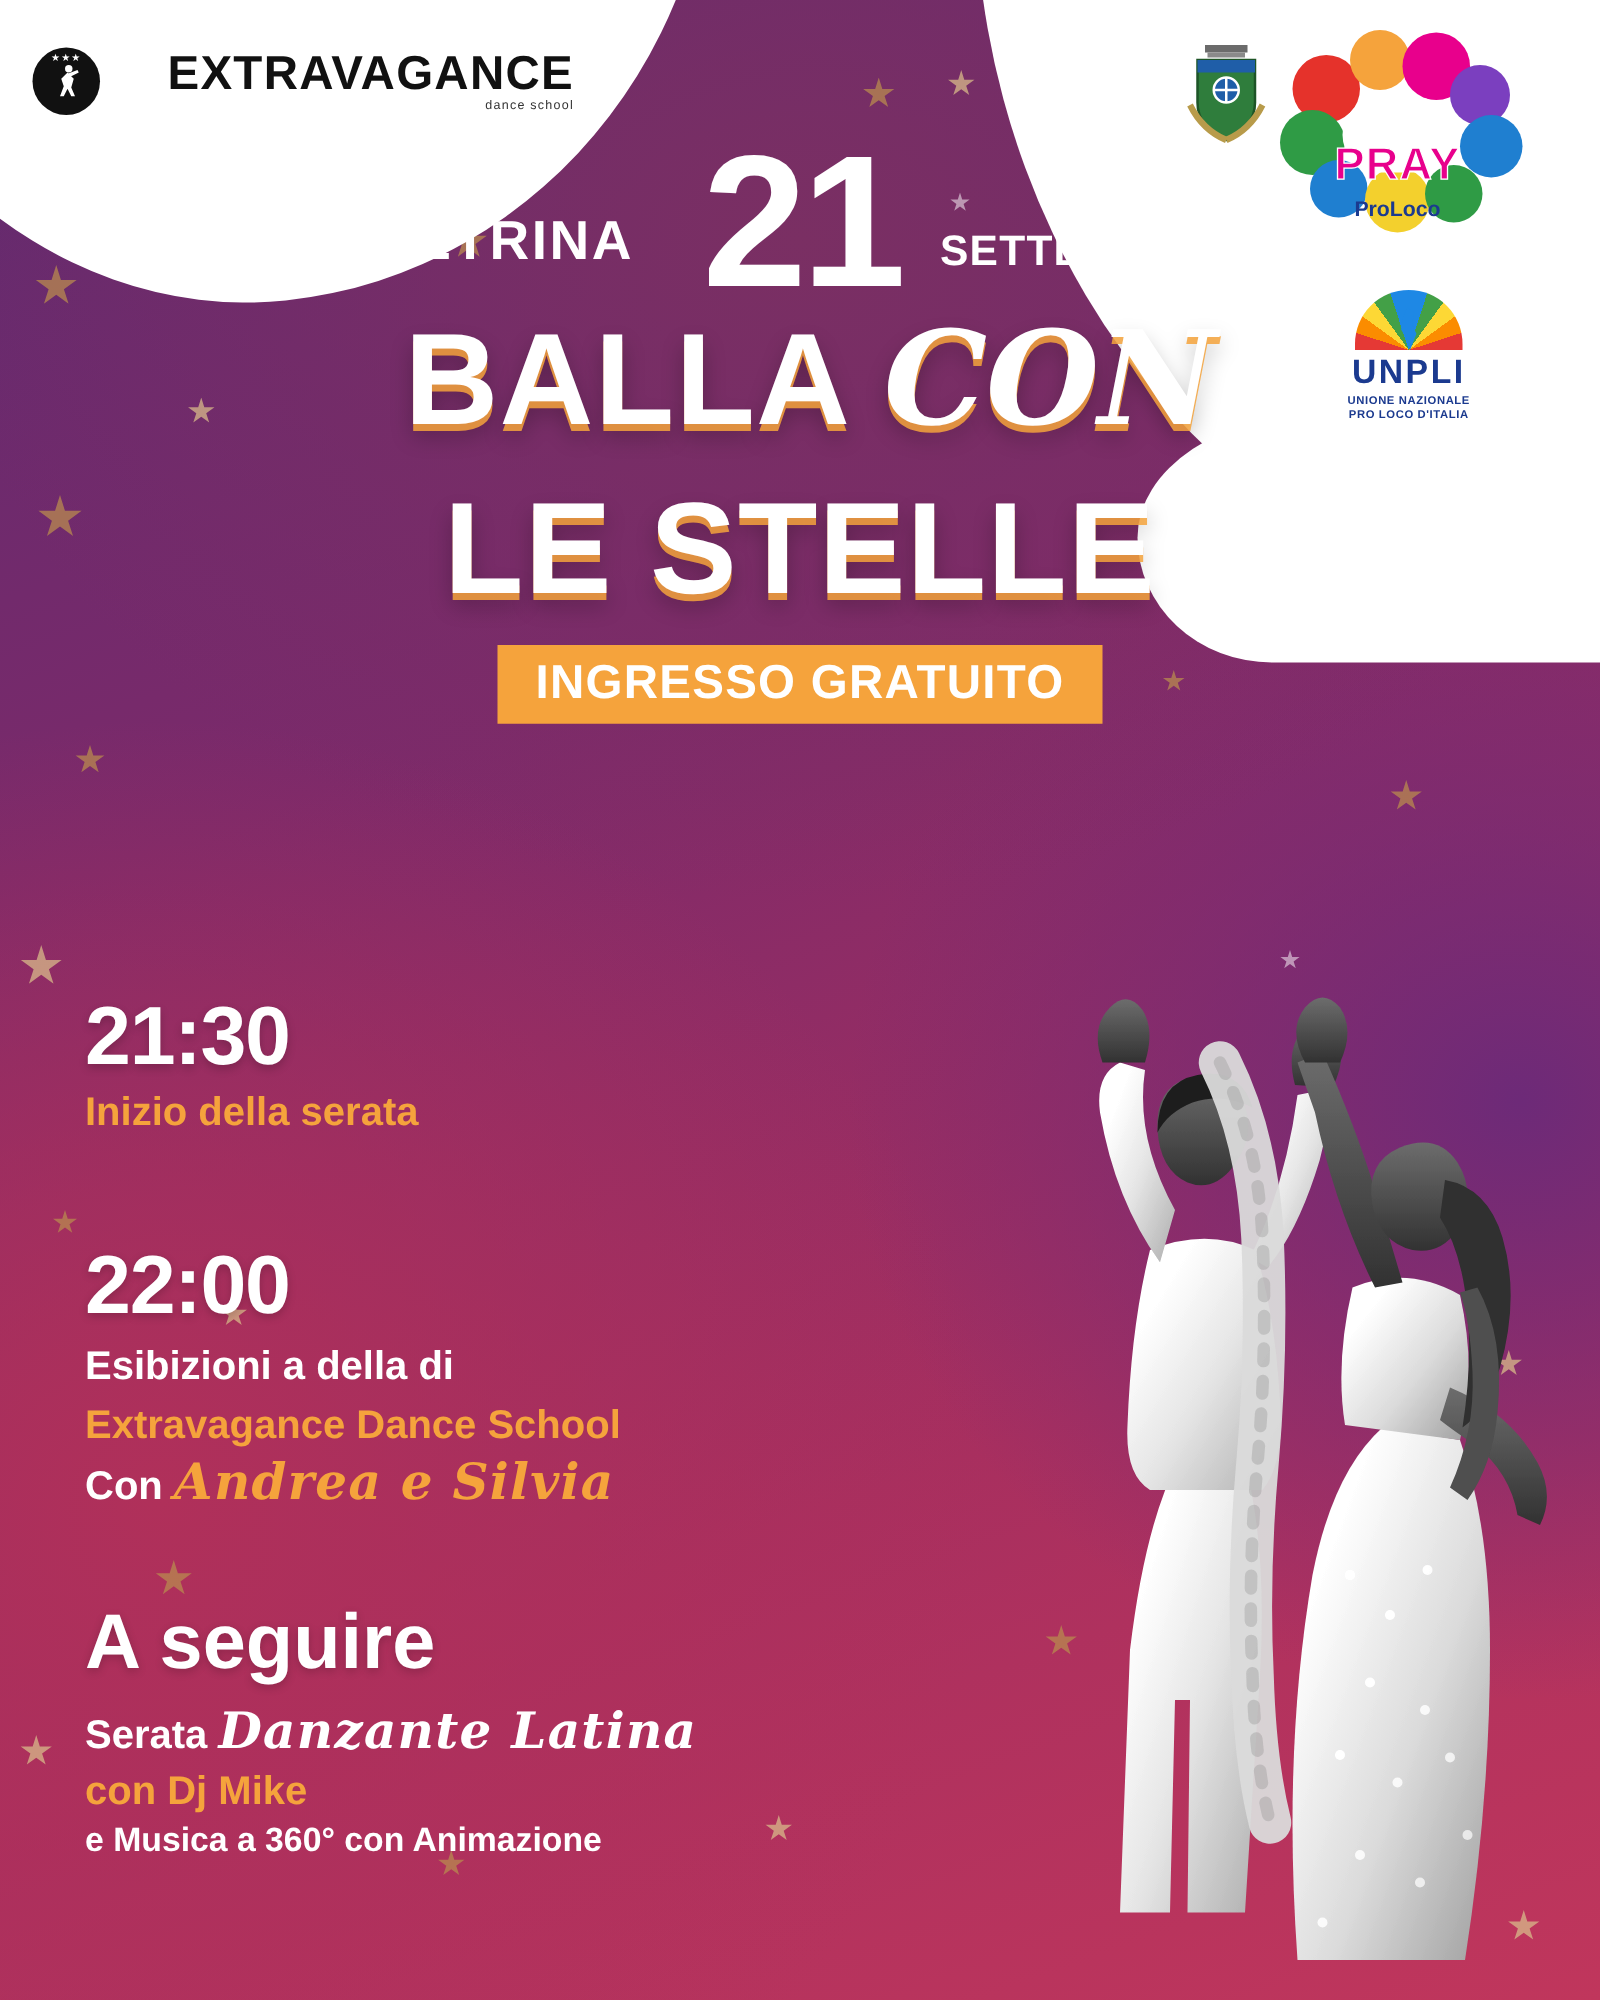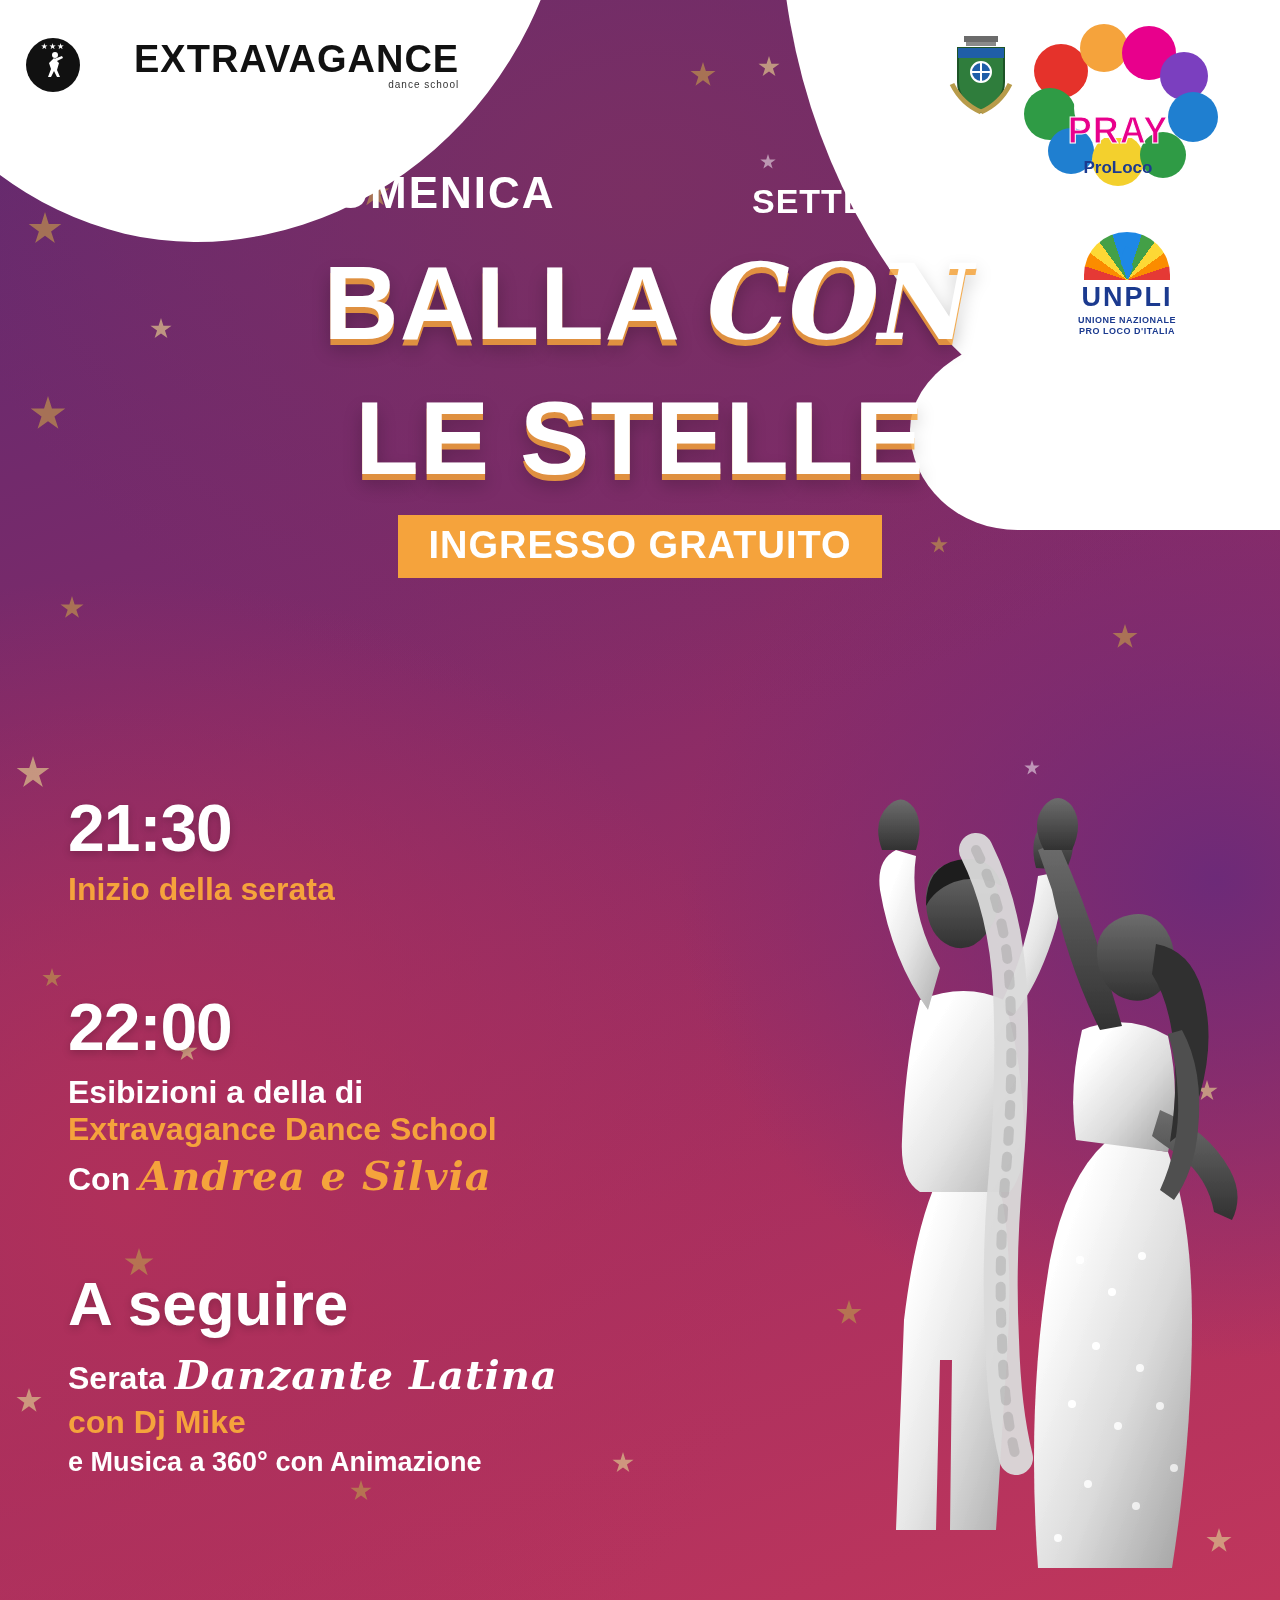--- a/index.html
+++ b/index.html
@@ -189,21 +189,21 @@
   }
   .sub-orange {
     color: #f5a33c; font-size: 32px; font-weight: bold;
     margin-top: 10px;
   }
   .blk2 { margin-top: 86px; }
   .line-white {
     color: #fff; font-size: 32px; font-weight: bold; margin-top: 14px;
   }
   .line-orange {
-    color: #f5a33c; font-size: 32px; font-weight: bold; margin-top: 0;
+    color: #f5a33c; font-size: 32px; font-weight: bold; margin-top: 10px;
   }
   .with-line { margin-top: 4px; font-size: 32px; font-weight: bold; color: #fff; }
   .with-line .names {
     color: #f5a33c;
     font-family: "DejaVu Serif", serif;
     font-style: italic; font-size: 40px; letter-spacing: 1px;
   }
   .blk3 { margin-top: 74px; }
   .aseguire {
     color: #fff; font-size: 62px; font-weight: bold; line-height: 1;
@@ -305,21 +305,22 @@
 
   <div class="logo-unpli">
     <div class="arc"></div>
     <div class="name">UNPLI</div>
     <div class="tag" style="white-space:pre-line;">UNIONE NAZIONALE
 PRO LOCO D'ITALIA</div>
   </div>
 
   <div class="headline">
     <div class="dateline">
-      <span class="dow">DOMENICA</span>
+      <span class="dow">VETRINA</span>
+      <span class="day">21</span>
       <span class="mon">SETTEMBRE</span>
     </div>
     <div class="big1">
       <span>BALLA</span>
       <span class="script">CON</span>
     </div>
     <div class="big2">LE STELLE</div>
     <div class="free-badge">INGRESSO GRATUITO</div>
   </div>
 

